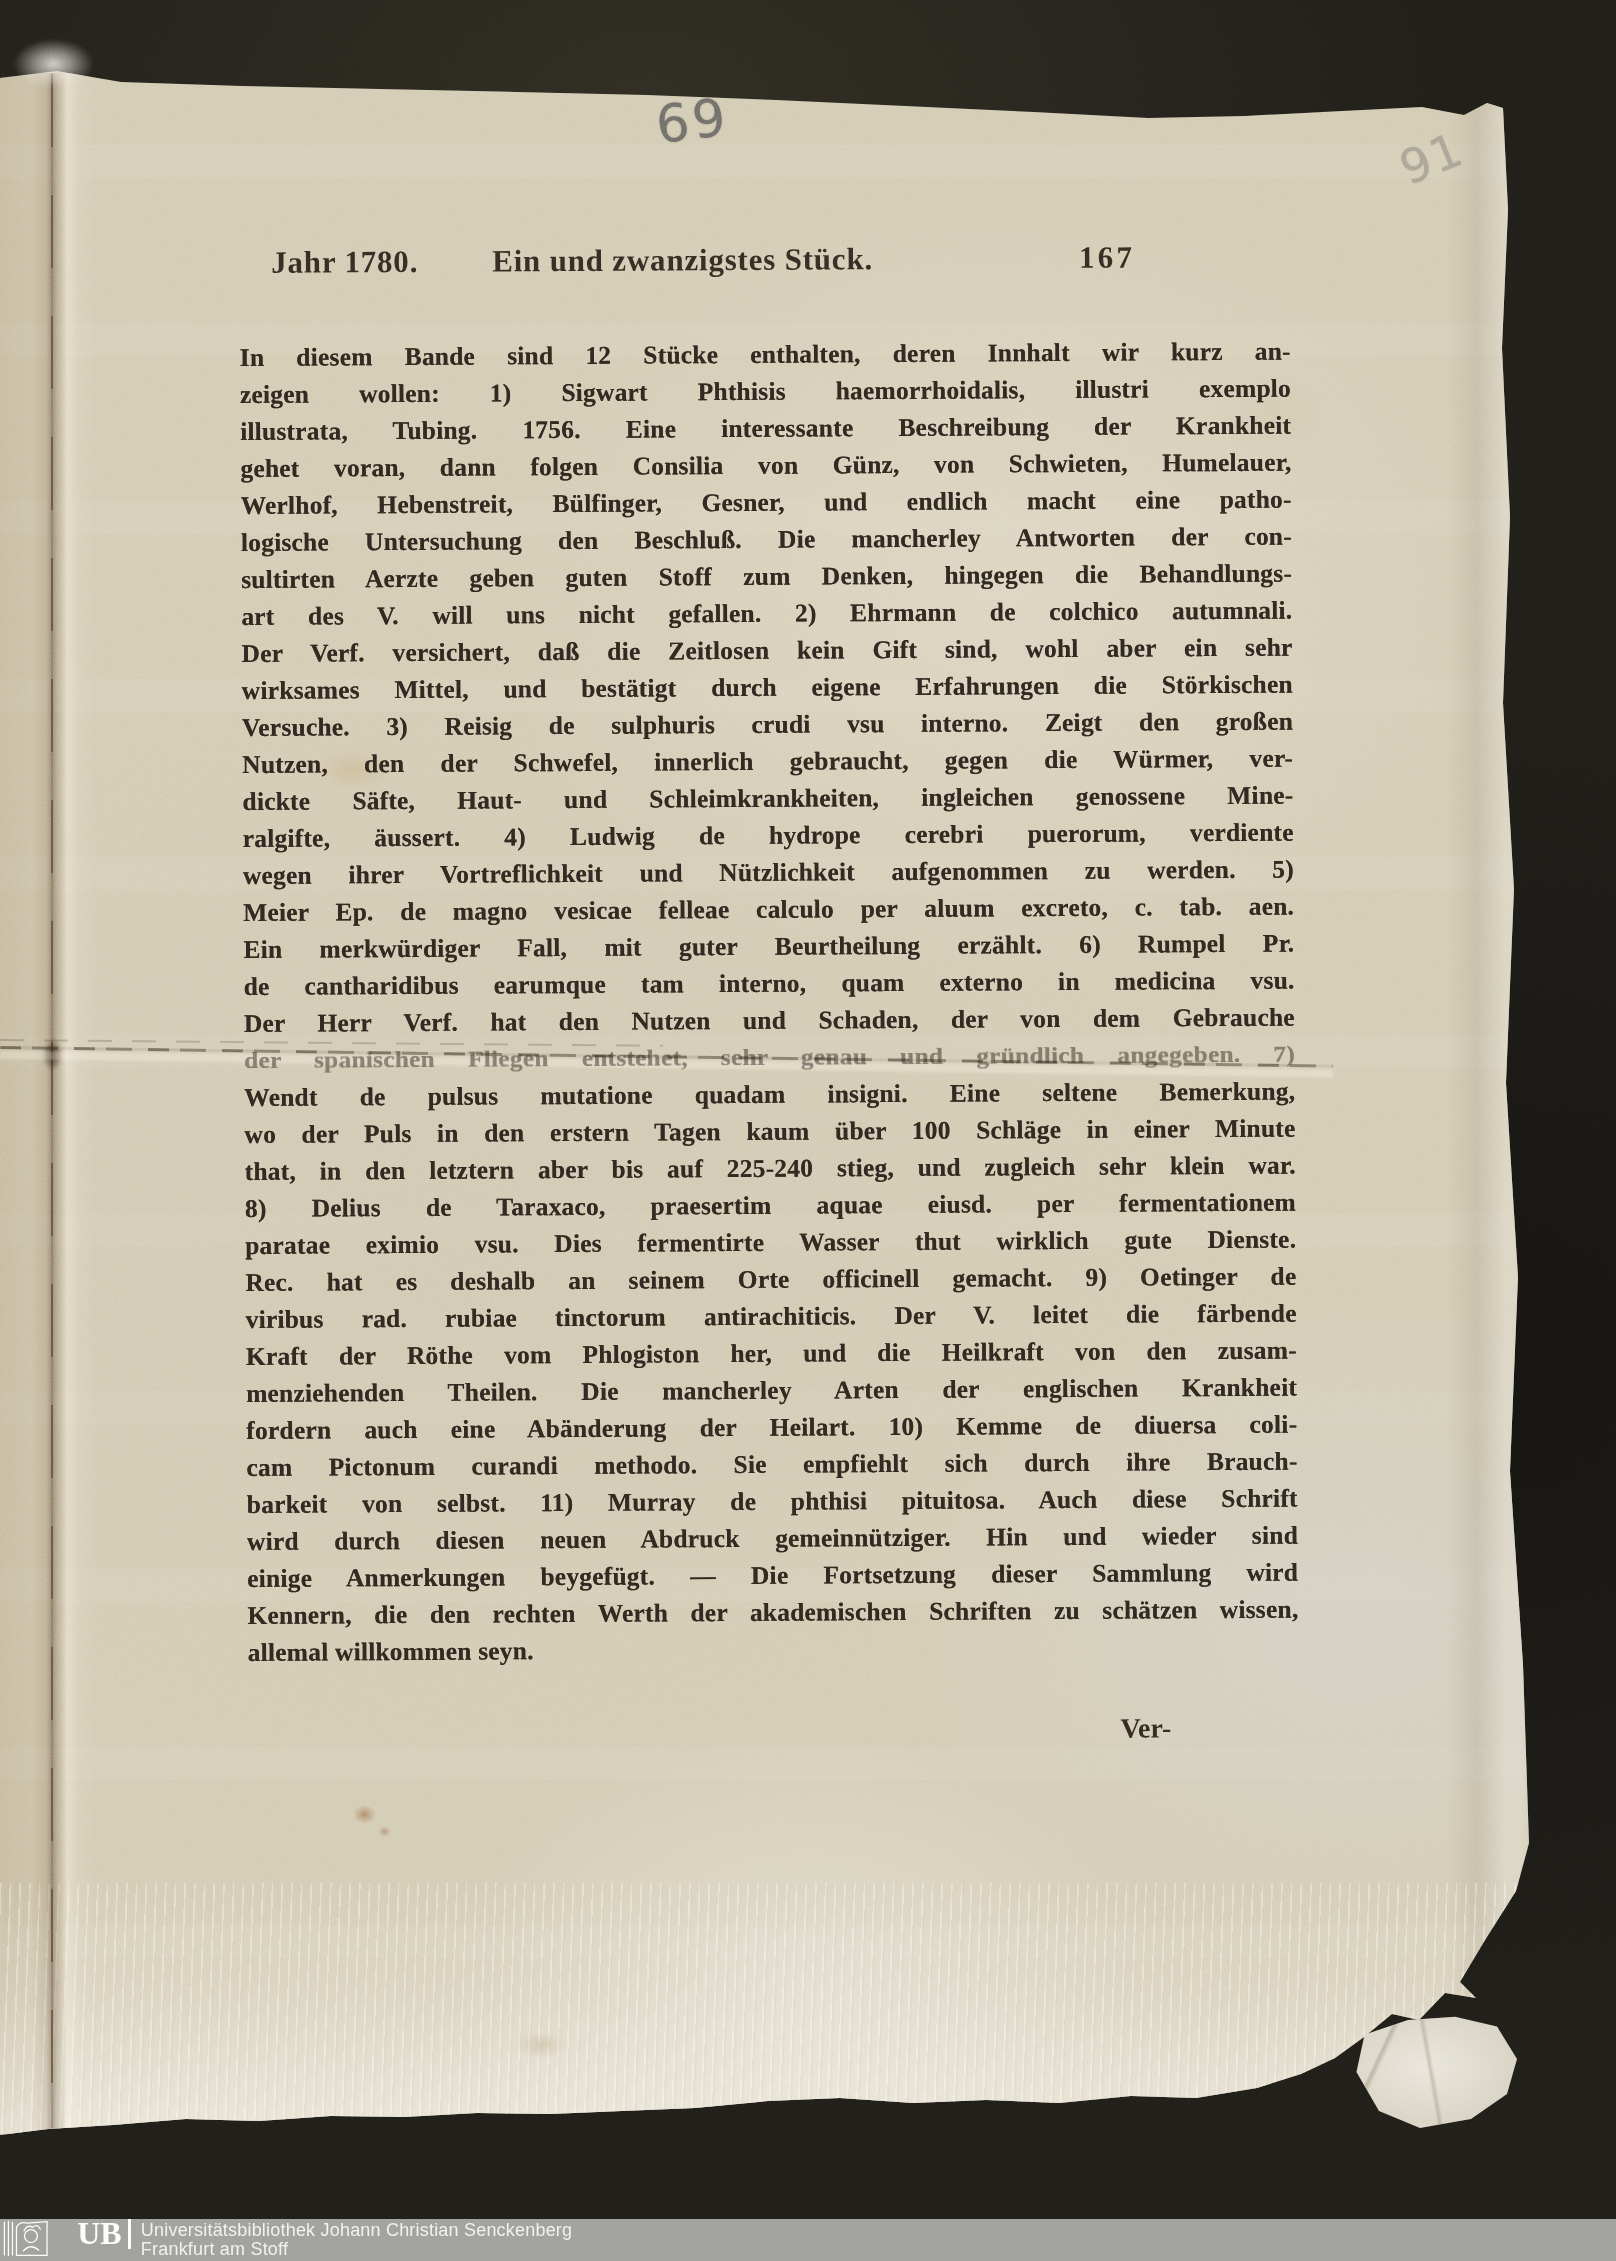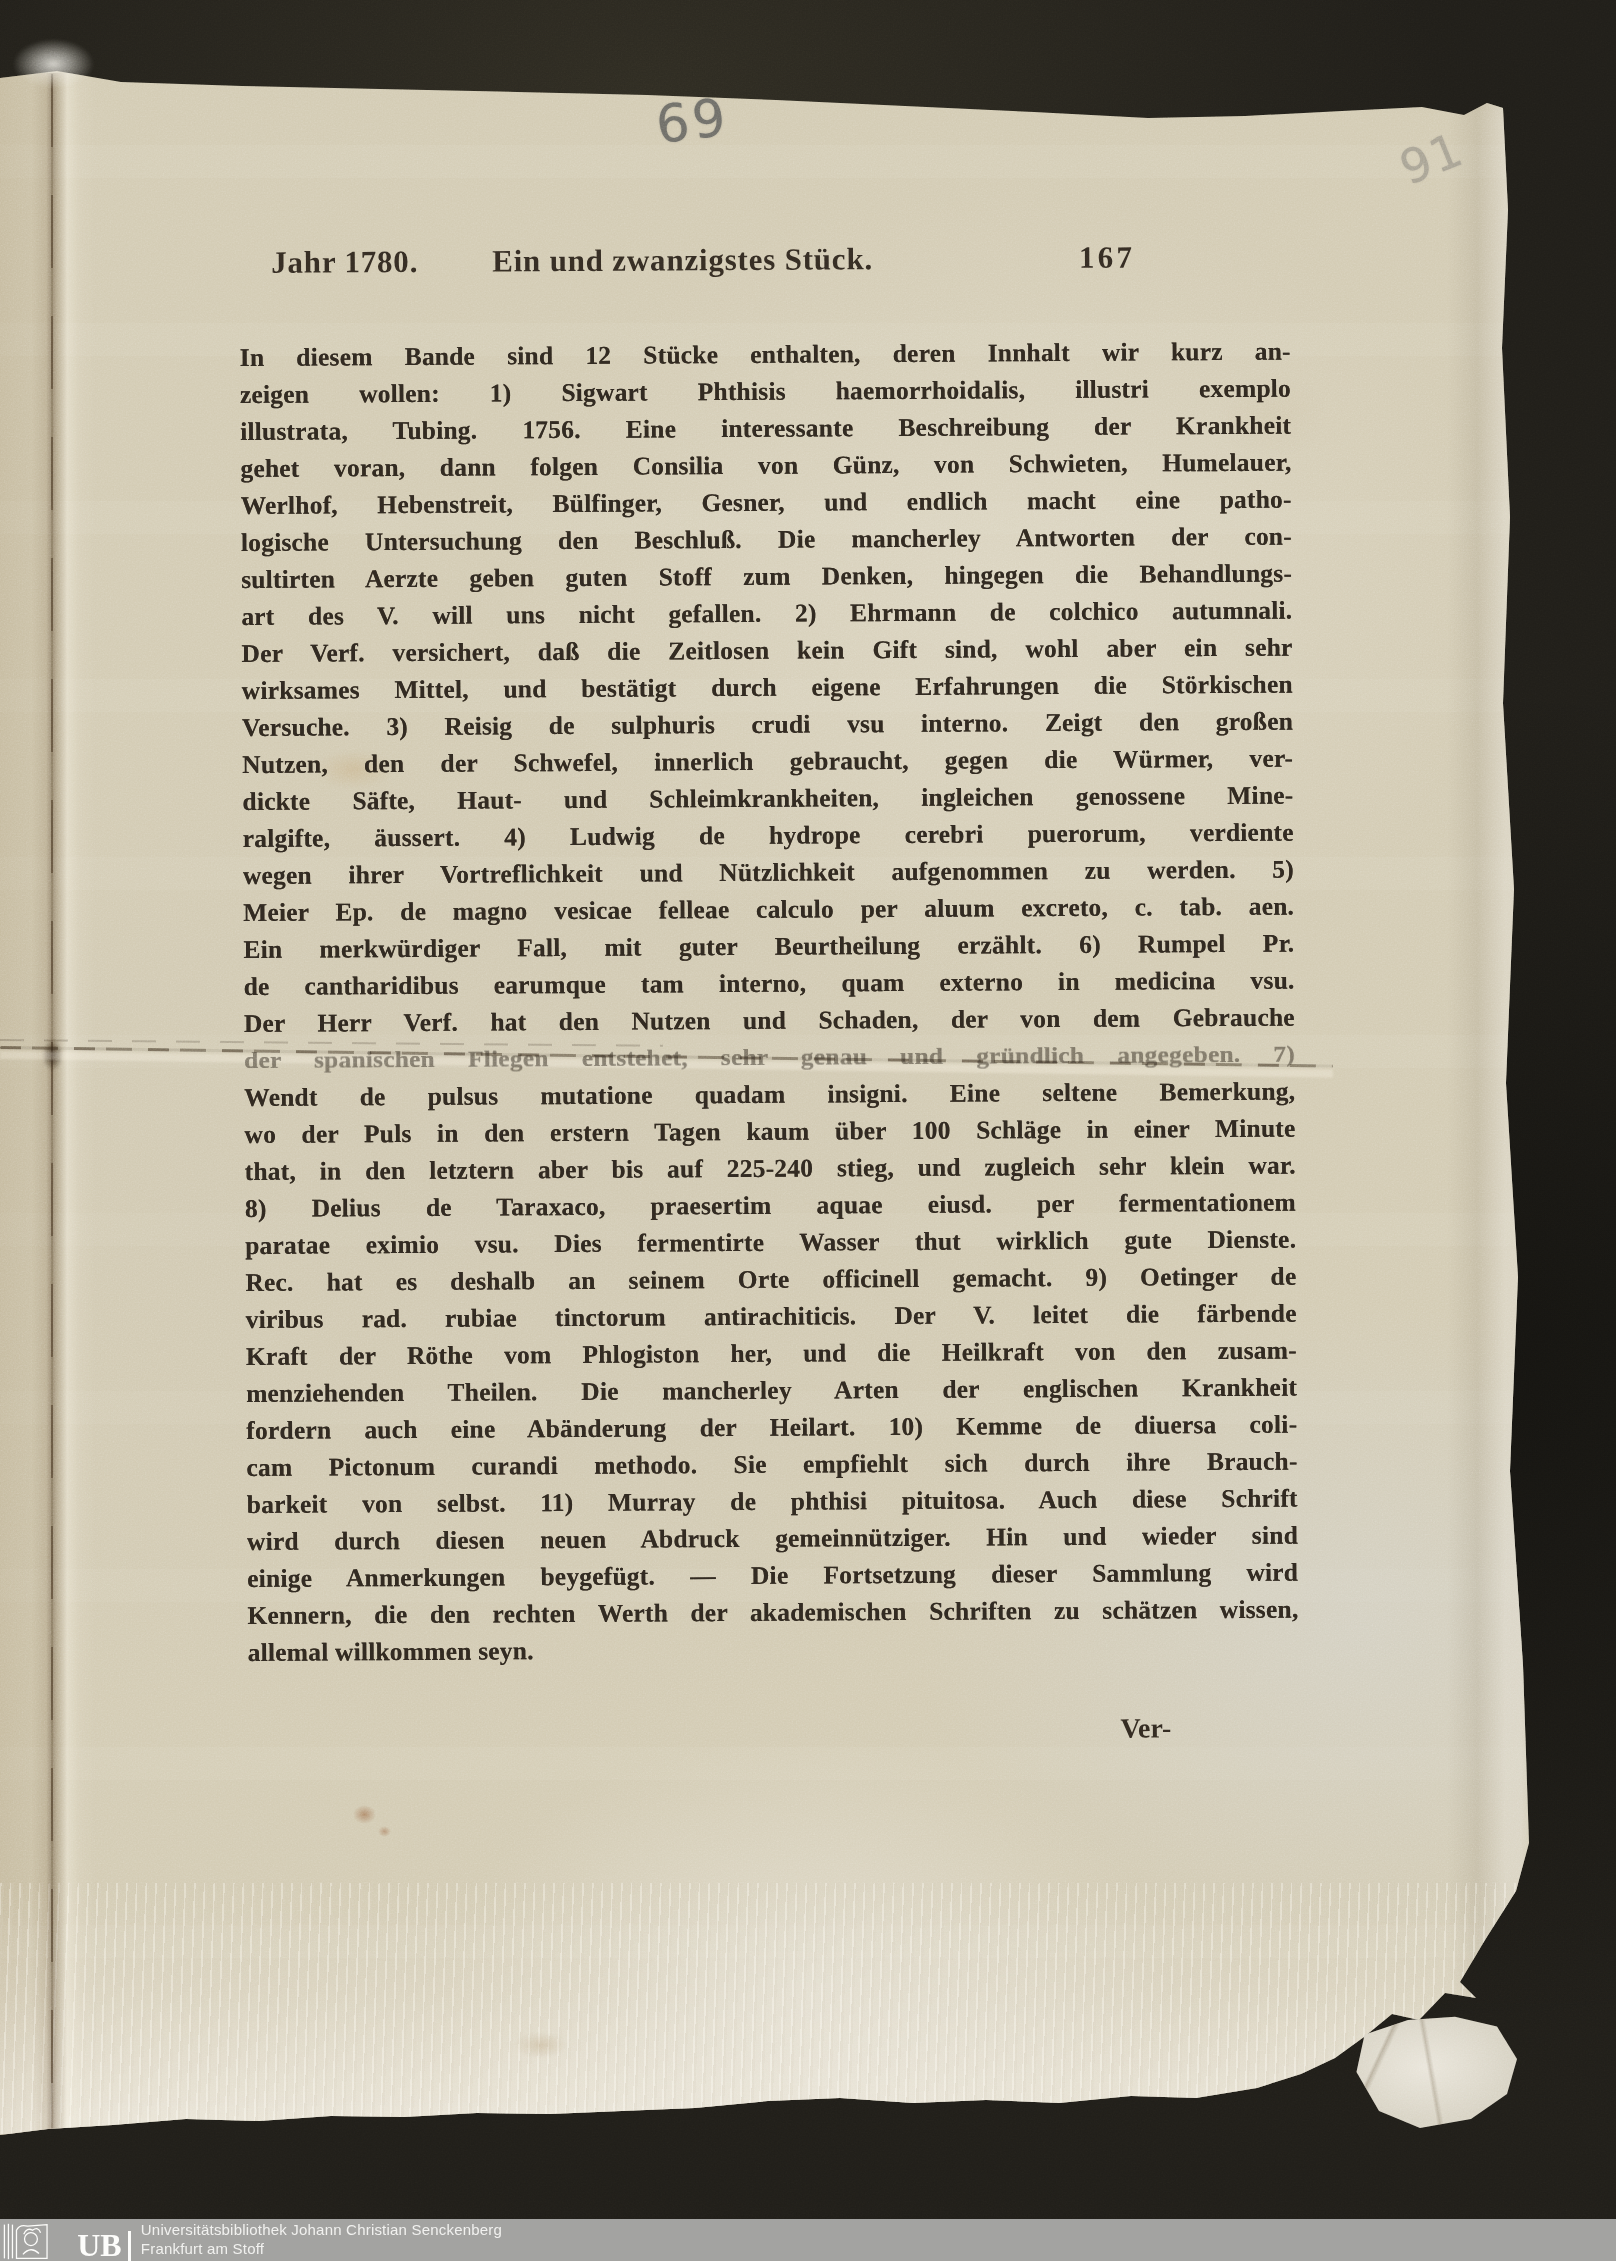--- a/index.html
+++ b/index.html
@@ -132,27 +132,27 @@
     background:radial-gradient(closest-side, rgba(238,236,228,.85), rgba(238,236,228,.25) 70%, transparent);
     filter:blur(1.6px);border-radius:50%;
   }
   
   .noise{position:absolute;inset:0;pointer-events:none;mix-blend-mode:overlay;opacity:.28;}
   
   .wmbar{
     position:absolute;left:0;right:0;bottom:0;height:42px;background:#a3a3a1;
     display:flex;align-items:center;z-index:60;font-family:"Liberation Sans",sans-serif;
   }
-  .ub-logo{display:flex;align-items:flex-end;height:100%;margin-left:1.6px;}
+  .ub-logo{display:flex;align-items:flex-start;height:100%;margin-left:1.6px;}
   .ub-logo svg{display:block;}
   .ub-text{
     font-family:"Liberation Serif",serif;font-weight:bold;font-size:32px;color:#fdfdfb;
     line-height:.9;padding:0 6.5px 1.6px 1.6px;border-right:3.2px solid #fdfdfb;margin-right:9.7px;
   }
-  .wm-lines{color:#f1f1ef;font-size:15px;line-height:18.6px;letter-spacing:0.2px;}
+  .wm-lines{color:#f1f1ef;font-size:18px;line-height:18.6px;letter-spacing:0.2px;}
 </style>
 </head>
 <body>
 
 <div class="stage">
 
   <div class="page">
     <div class="fiber-bottom"></div>
     <div class="fold-v"></div>
     <div class="fold-v-line"></div>

